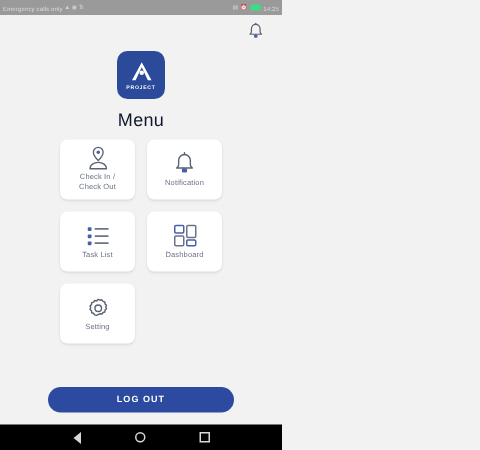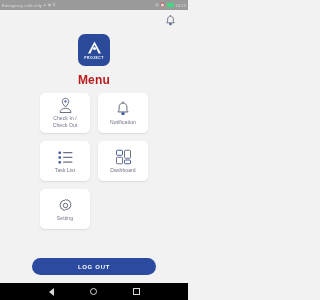--- a/index.html
+++ b/index.html
@@ -53,23 +53,23 @@
   .logo-text {
     color:#ffffff;
     font-size:3.4px;
     letter-spacing:.5px;
     font-weight:bold;
     margin-top:.5px;
   }
   
   .menu-title {
     text-align:center;
-    color:#b91c1c;
+    color:#0f172a;
     font-size:12px;
-    font-weight:bold;
+    font-weight:normal;
     margin-top:7px;
     margin-bottom:6px;
     letter-spacing:.2px;
   }
   
   .grid {
     width:108px;
     margin:0 auto;
     display:grid;
     grid-template-columns:repeat(2, 50px);

